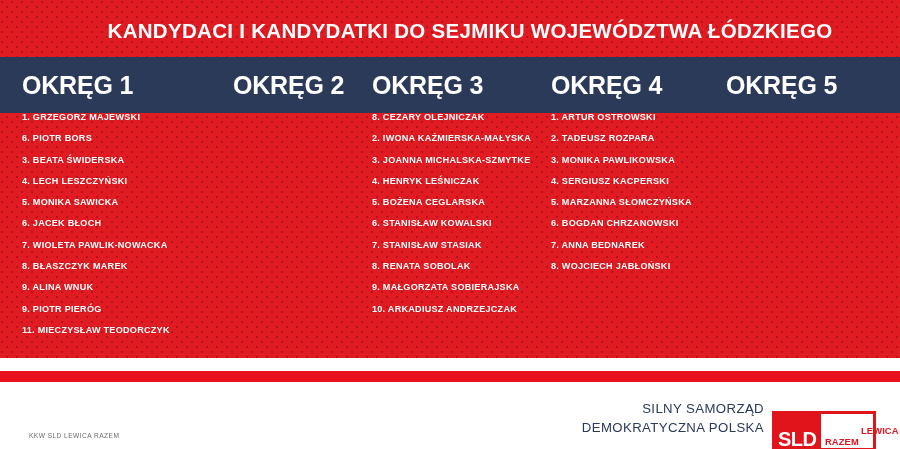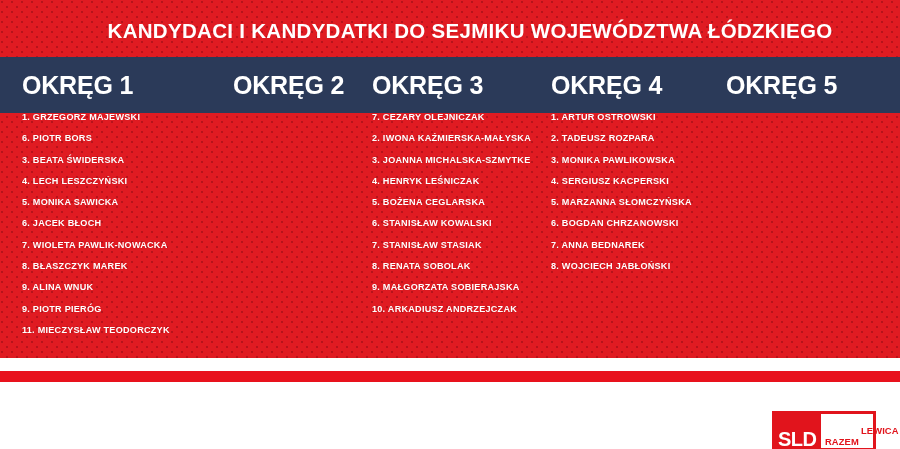--- a/index.html
+++ b/index.html
@@ -219,21 +219,21 @@
         <div class="cand">4. LECH LESZCZYŃSKI</div>
         <div class="cand">5. MONIKA SAWICKA</div>
         <div class="cand">6. JACEK BŁOCH</div>
         <div class="cand">7. WIOLETA PAWLIK-NOWACKA</div>
         <div class="cand">8. BŁASZCZYK MAREK</div>
         <div class="cand">9. ALINA WNUK</div>
         <div class="cand">9. PIOTR PIERÓG</div>
         <div class="cand">11. MIECZYSŁAW  TEODORCZYK</div>
       </div>
       <div class="column" style="left: 372px;">
-        <div class="cand">7. CEZARY OLEJNICZAK</div>
+        <div class="cand">8. CEZARY OLEJNICZAK</div>
         <div class="cand">2. IWONA KAŹMIERSKA-MAŁYSKA</div>
         <div class="cand">3. JOANNA MICHALSKA-SZMYTKE</div>
         <div class="cand">4. HENRYK LEŚNICZAK</div>
         <div class="cand">5. BOŻENA CEGLARSKA</div>
         <div class="cand">6. STANISŁAW KOWALSKI</div>
         <div class="cand">7. STANISŁAW STASIAK</div>
         <div class="cand">8. RENATA SOBOLAK</div>
         <div class="cand">9. MAŁGORZATA SOBIERAJSKA</div>
         <div class="cand">10. ARKADIUSZ ANDRZEJCZAK</div>
       </div>
@@ -245,20 +245,27 @@
         <div class="cand">5. MARZANNA SŁOMCZYŃSKA</div>
         <div class="cand">6. BOGDAN CHRZANOWSKI</div>
         <div class="cand">7. ANNA BEDNAREK</div>
         <div class="cand">8. WOJCIECH JABŁOŃSKI</div>
       </div>
     </div>
 
   <div class="white-gap"></div>
   <div class="red-stripe"></div>
 
+  <div class="footer">
+    <div class="committee">KKW SLD LEWICA RAZEM</div>
+    <div class="slogan">
+      <div>SILNY SAMORZĄD</div>
+      <div>DEMOKRATYCZNA POLSKA</div>
+    </div>
+  </div>
 
   <div class="logo">
     <div class="logo-sld">SLD</div>
     <div class="logo-box">
       <div class="logo-lewica">LEWICA</div>
       <div class="logo-razem">RAZEM</div>
     </div>
   </div>
 
 </div>

